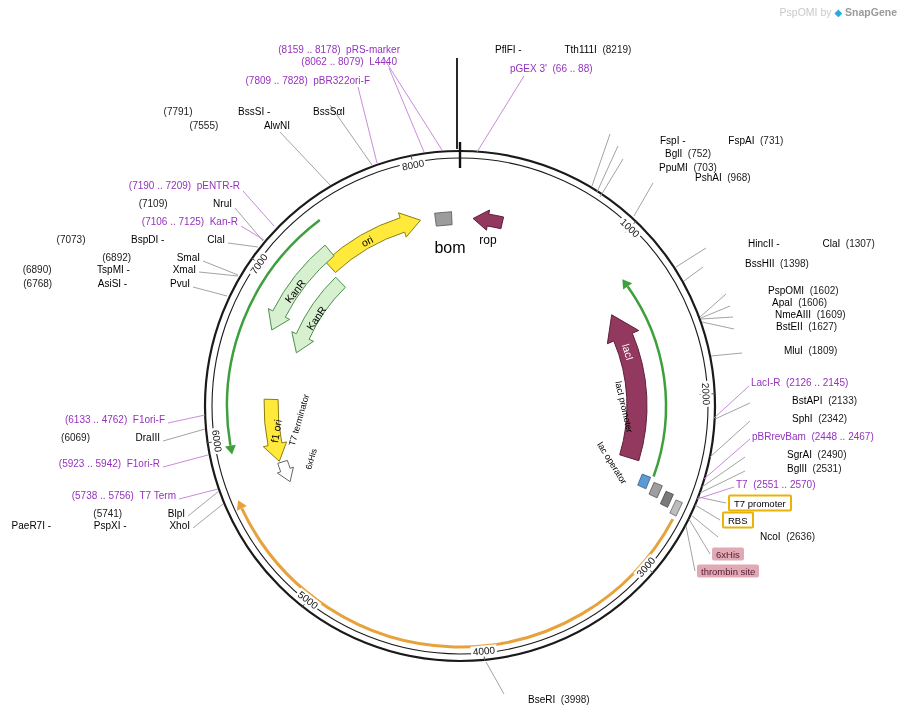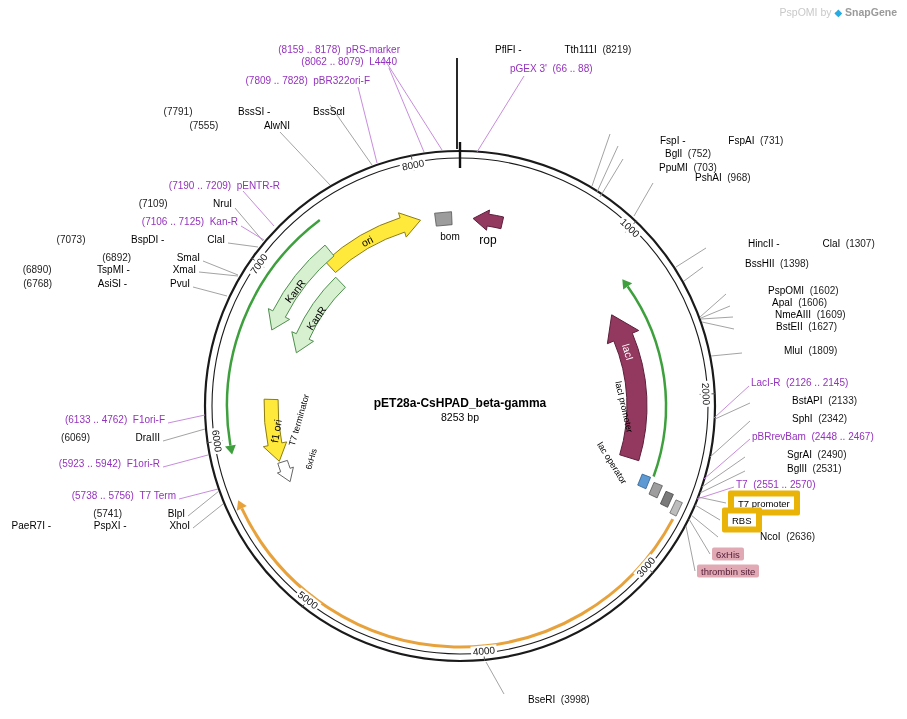--- a/index.html
+++ b/index.html
@@ -8,21 +8,21 @@
   #map-svg{position:absolute;left:0;top:0;}
   #labels{position:absolute;left:0;top:0;width:907px;height:719px;}
   .olabel{position:absolute;white-space:nowrap;font-size:10px;color:#000;line-height:1.05;}
   .olabel .pos{font-size:10px;color:#222;}
   .olabel b{font-weight:normal;padding-left:40px;}
   .olabel.primer{color:#9532BE;}
   .olabel.primer .pos{color:#9532BE;}
   .tick-num{position:absolute;font-size:10px;color:#111;background:#fff;padding:0 2px;white-space:nowrap;}
   .ilabel{position:absolute;white-space:nowrap;color:#000;}
   .boxlabel{position:absolute;font-size:9.5px;padding:1px 4px;white-space:nowrap;border-radius:2px;}
-  .boxlabel.outline{border:6px solid #eab308;background:#fff;color:#000;}
+  .boxlabel.outline{border:2px solid #eab308;background:#fff;color:#000;}
   .boxlabel.pink{background:#E0A9B4;color:#58203A;}
   .center-title{position:absolute;left:460px;top:409px;transform:translate(-50%,-50%);text-align:center;}
   .center-title .name{font-weight:bold;font-size:12px;color:#000;}
   .center-title .bp{font-size:10.5px;color:#000;margin-top:1px;}
   .watermark{position:absolute;right:10px;top:6px;font-size:10.5px;color:#c9c9c9;}
   .watermark .logo{color:#29ABE2;font-size:10px;}
   .watermark .brand{color:#9a9a9a;font-weight:bold;}
 </style>
 </head>
 <body>
@@ -110,21 +110,21 @@
       <div class="tick-num" style="left: 483.7px; top: 650.9px; transform: translate(-50%, -50%) rotate(-5.5deg);">4000</div>
       <div class="tick-num" style="left: 308.2px; top: 599.6px; transform: translate(-50%, -50%) rotate(38.1deg);">5000</div>
       <div class="tick-num" style="left: 216.6px; top: 441.4px; transform: translate(-50%, -50%) rotate(81.7deg);">6000</div>
       <div class="tick-num" style="left: 259.3px; top: 263.7px; transform: translate(-50%, -50%) rotate(-54.7deg);">7000</div>
       <div class="tick-num" style="left: 412.9px; top: 164.5px; transform: translate(-50%, -50%) rotate(-11deg);">8000</div>
       <div class="olabel primer" style="left: 400px; top: 50px; transform: translate(-100%, -50%);"><span class="pos">(8159 .. 8178)</span>&nbsp;&nbsp;pRS-marker</div>
       <div class="olabel primer" style="left: 397px; top: 62px; transform: translate(-100%, -50%);"><span class="pos">(8062 .. 8079)</span>&nbsp;&nbsp;L4440</div>
       <div class="olabel primer" style="left: 370px; top: 81px; transform: translate(-100%, -50%);"><span class="pos">(7809 .. 7828)</span>&nbsp;&nbsp;pBR322ori-F</div>
       <div class="olabel enzyme" style="left: 345px; top: 112px; transform: translate(-100%, -50%);"><span class="pos">(7791)</span>&nbsp;&nbsp;<b>BssSI</b> - <b>BssSαI</b></div>
       <div class="olabel enzyme" style="left: 290px; top: 126px; transform: translate(-100%, -50%);"><span class="pos">(7555)</span>&nbsp;&nbsp;<b>AlwNI</b></div>
-      <div class="olabel primer" style="left: 240px; top: 186px; transform: translate(-100%, -50%); margin-left: 40px;"><span class="pos">(7190 .. 7209)</span>&nbsp;&nbsp;pENTR-R</div>
+      <div class="olabel primer" style="left: 240px; top: 186px; transform: translate(-100%, -50%);"><span class="pos">(7190 .. 7209)</span>&nbsp;&nbsp;pENTR-R</div>
       <div class="olabel enzyme" style="left: 232px; top: 204px; transform: translate(-100%, -50%);"><span class="pos">(7109)</span>&nbsp;&nbsp;<b>NruI</b></div>
       <div class="olabel primer" style="left: 238px; top: 222px; transform: translate(-100%, -50%);"><span class="pos">(7106 .. 7125)</span>&nbsp;&nbsp;Kan-R</div>
       <div class="olabel enzyme" style="left: 225px; top: 240px; transform: translate(-100%, -50%);"><span class="pos">(7073)</span>&nbsp;&nbsp;<b>BspDI</b> - <b>ClaI</b></div>
       <div class="olabel enzyme" style="left: 200px; top: 258px; transform: translate(-100%, -50%);"><span class="pos">(6892)</span>&nbsp;&nbsp;<b>SmaI</b></div>
       <div class="olabel enzyme" style="left: 196px; top: 270px; transform: translate(-100%, -50%);"><span class="pos">(6890)</span>&nbsp;&nbsp;<b>TspMI</b> - <b>XmaI</b></div>
       <div class="olabel enzyme" style="left: 190px; top: 284px; transform: translate(-100%, -50%);"><span class="pos">(6768)</span>&nbsp;&nbsp;<b>AsiSI</b> - <b>PvuI</b></div>
       <div class="olabel primer" style="left: 165px; top: 420px; transform: translate(-100%, -50%);"><span class="pos">(6133 .. 4762)</span>&nbsp;&nbsp;F1ori-F</div>
       <div class="olabel enzyme" style="left: 160px; top: 438px; transform: translate(-100%, -50%);"><span class="pos">(6069)</span>&nbsp;&nbsp;<b>DraIII</b></div>
       <div class="olabel primer" style="left: 160px; top: 464px; transform: translate(-100%, -50%);"><span class="pos">(5923 .. 5942)</span>&nbsp;&nbsp;F1ori-R</div>
       <div class="olabel primer" style="left: 176px; top: 496px; transform: translate(-100%, -50%);"><span class="pos">(5738 .. 5756)</span>&nbsp;&nbsp;T7 Term</div>
@@ -150,33 +150,29 @@
       <div class="olabel enzyme" style="left: 747px; top: 455px; transform: translateY(-50%);"><b>SgrAI</b>&nbsp;&nbsp;<span class="pos">(2490)</span></div>
       <div class="olabel enzyme" style="left: 747px; top: 469px; transform: translateY(-50%);"><b>BglII</b>&nbsp;&nbsp;<span class="pos">(2531)</span></div>
       <div class="olabel primer" style="left: 736px; top: 485px; transform: translateY(-50%);">T7&nbsp;&nbsp;<span class="pos">(2551 .. 2570)</span></div>
       <div class="olabel enzyme" style="left: 720px; top: 537px; transform: translateY(-50%);"><b>NcoI</b>&nbsp;&nbsp;<span class="pos">(2636)</span></div>
       <div class="olabel enzyme" style="left: 488px; top: 700px; transform: translateY(-50%);"><b>BseRI</b>&nbsp;&nbsp;<span class="pos">(3998)</span></div>
       <div class="boxlabel outline" style="left: 728px; top: 503px; transform: translateY(-50%);">T7 promoter</div>
       <div class="boxlabel outline" style="left: 722px; top: 520px; transform: translateY(-50%);">RBS</div>
       <div class="boxlabel pink" style="left: 712px; top: 554px; transform: translateY(-50%);">6xHis</div>
       <div class="boxlabel pink" style="left: 697px; top: 571px; transform: translateY(-50%);">thrombin site</div>
       <div class="ilabel" style="left: 367px; top: 241px; font-size: 10.5px; transform: translate(-50%, -50%) rotate(-28deg);">ori</div>
-      <div class="ilabel" style="left: 450px; top: 236px; font-size: 10px; transform: translate(-50%, -50%) rotate(0deg);">bom</div>
+      <div class="ilabel" style="left: 450px; top: 248px; font-size: 16px; transform: translate(-50%, -50%) rotate(0deg);">bom</div>
       <div class="ilabel" style="left: 488px; top: 240px; font-size: 12px; transform: translate(-50%, -50%) rotate(0deg);">rop</div>
       <div class="ilabel" style="left: 295px; top: 291px; font-size: 10.5px; transform: translate(-50%, -50%) rotate(-52deg);">KanR</div>
       <div class="ilabel" style="left: 316px; top: 318px; font-size: 10.5px; transform: translate(-50%, -50%) rotate(-56deg);">KanR</div>
       <div class="ilabel" style="left: 276px; top: 431px; font-size: 10.5px; transform: translate(-50%, -50%) rotate(-80deg);">f1 ori</div>
       <div class="ilabel" style="left: 299px; top: 420px; font-size: 9px; transform: translate(-50%, -50%) rotate(-74deg);">T7 terminator</div>
       <div class="ilabel" style="left: 311px; top: 459px; font-size: 8.5px; transform: translate(-50%, -50%) rotate(-74deg);">6xHis</div>
       <div class="ilabel" style="left: 628px; top: 352px; font-size: 10.5px; color: rgb(255, 255, 255); transform: translate(-50%, -50%) rotate(73deg);">lacI</div>
       <div class="ilabel" style="left: 624px; top: 407px; font-size: 9px; transform: translate(-50%, -50%) rotate(77deg);">lacI promoter</div>
       <div class="ilabel" style="left: 612px; top: 463px; font-size: 9px; transform: translate(-50%, -50%) rotate(58deg);">lac operator</div>
     </div>
-  <div class="center-title">
-    <div class="name">pET28a-CsHPAD_beta-gamma</div>
-    <div class="bp">8253 bp</div>
-  </div>
   <div class="watermark">
     <span>PspOMI by</span>
     <span class="logo">◆</span>
     <span class="brand">SnapGene</span>
   </div>
 </div>
 
 </body></html>

